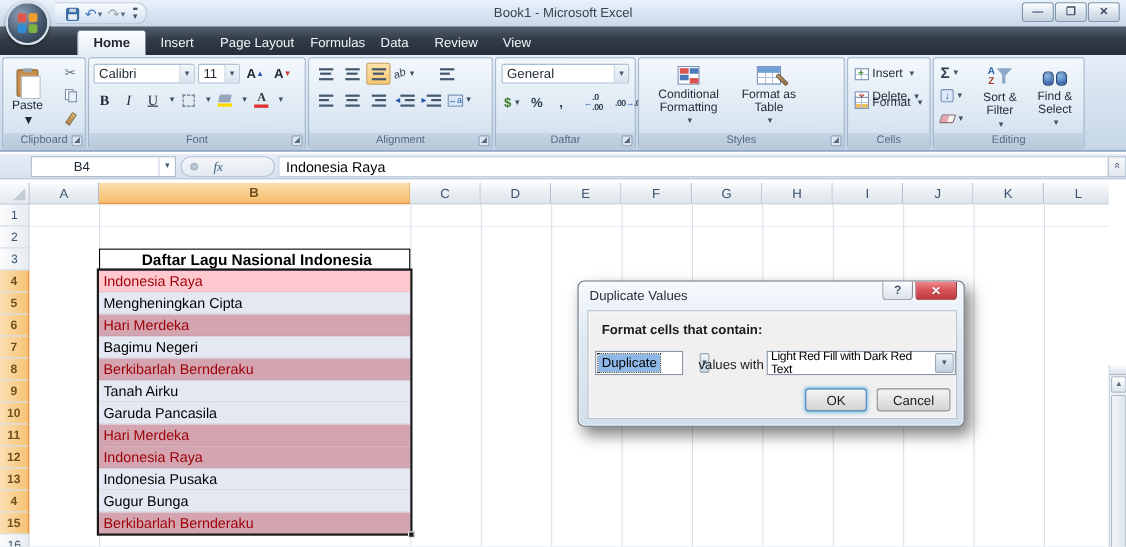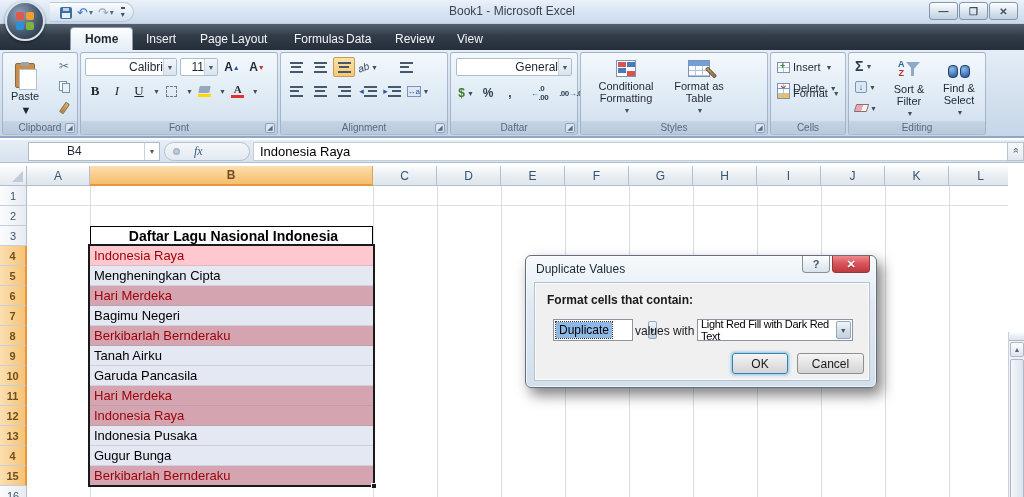--- a/index.html
+++ b/index.html
@@ -49,21 +49,21 @@
   .group { position:absolute; top:2px; height:83px; border:1px solid rgba(125,148,176,.6); border-radius:3px;
     background:linear-gradient(#F3F8FC,#DCE8F3 65%,#CEDEED); }
   .grp-label { position:absolute; left:0; right:0; bottom:0; height:13px;
     background:linear-gradient(#C6D4E3,#B8C9DB); color:#56697F; font-size:10px; text-align:center; line-height:13px;
     border-radius:0 0 3px 3px; }
   .launcher { position:absolute; right:2px; bottom:1px; width:10px; height:10px; border:1px solid #8DA2BA;
     border-radius:2px; font-size:7px; line-height:8px; text-align:center; color:#56697F; background:#DCE6F1; }
   .rbtn { display:flex; align-items:center; justify-content:center; border:1px solid transparent; border-radius:2px; }
   .caret { font-size:7px; color:#3E4E63; margin-left:2px; }
   .combo { background:#fff; border:1px solid #ABBDD3; border-radius:2px; height:18px; display:flex; align-items:center;
-    font-size:12px; color:#1F2733; padding-left:4px; justify-content:flex-end; }
+    font-size:12px; color:#1F2733; padding-left:4px; justify-content:space-between; }
   .combo .arr { width:13px; height:100%; border-left:1px solid #C8D4E2; background:linear-gradient(#F2F6FA,#D9E3EE);
     font-size:7px; color:#44596E; display:flex; align-items:center; justify-content:center; }
 
   
   #g-clipboard { left:2px; width:76px; }
   #paste-btn { position:absolute; left:4px; top:3px; width:36px; height:64px; display:flex; flex-direction:column; align-items:center; gap:2px; padding-top:3px;}
   .clipboard-ic { width:20px; height:25px; background:#C98D4C; border:1px solid #8A6A3A; border-radius:2px; position:relative; }
   .clipboard-ic::before { content:""; position:absolute; left:5px; top:-2px; width:8px; height:4px; background:#9AA3AE; border-radius:1px;}
   .clipboard-ic::after { content:""; position:absolute; left:3px; top:5px; width:16px; height:19px; background:#fff; border:1px solid #B8BFc8; }
   #paste-btn span { font-size:11px; color:#1F2733; }
@@ -227,23 +227,23 @@
   #dlg-panel { position:absolute; left:8px; top:26px; width:336px; height:99px; background:#F0F0F0;
     border:1px solid #B9C2CC; box-shadow:0 0 0 1px #FAFBFC inset; }
   #dlg-label { position:absolute; left:12px; top:10px; font-size:12px; font-weight:bold; color:#1A1A1A; }
   .dcombo { position:absolute; top:36px; height:22px; border:1px solid #8995A2; background:#fff;
     display:flex; align-items:center; font-size:12px; color:#000; }
   .dcombo .txt { padding:1px 3px; margin-left:2px; }
   .dcombo .txt.hl { background:#8EB8E6; outline:1px dotted #333; }
   .dcombo .darr { margin-left:auto; width:17px; height:18px; margin-right:1px; border:1px solid #98A6B5; border-radius:2px;
     background:linear-gradient(#F2F6FA,#D3DEEA 55%,#C2D1E0); font-size:7px; color:#44596E;
     display:flex; align-items:center; justify-content:center; }
-  #dlg-combo1 { left:18px; width:80px;gap:36px; }
+  #dlg-combo1 { left:6px; width:80px;gap:36px; }
   #dlg-values-with { position:absolute; left:100px; top:41px; font-size:12px; color:#1A1A1A; }
-  #dlg-combo2 { left:162px; width:156px; font-size:11px; }
+  #dlg-combo2 { left:162px; width:172px; font-size:11px; }
   #dlg-combo2 .txt { padding:1px 0 1px 2px; margin-left:1px; letter-spacing:-0.3px; }
   .dbtn { position:absolute; top:70px; height:21px; border:1px solid #8E8F8F; border-radius:3px;
     background:linear-gradient(#F5F5F5,#E4E4E4 50%,#D4D4D4); font-size:12px; color:#1A1A1A;
     display:flex; align-items:center; justify-content:center; }
   #dlg-ok { left:197px; width:56px; border-color:#3C7FB1; box-shadow:0 0 3px 1px #7EC3E8; }
   #dlg-cancel { left:262px; width:67px; }
 </style>
 </head>
 <body>
 
@@ -271,21 +271,21 @@
         <i class="lg2"></i>
         <i class="lg3"></i>
         <i class="lg4"></i>
       </span>
     </div>
 
   <div id="tabrow">
     <span class="tab active" style="left:70px">Home</span>
     <span class="tab" style="left:132px">Insert</span>
     <span class="tab" style="left:186px">Page Layout</span>
-    <span class="tab" style="left:280px">Formulas</span>
+    <span class="tab" style="left:268px">Formulas</span>
     <span class="tab" style="left:332px">Data</span>
     <span class="tab" style="left:381px">Review</span>
     <span class="tab" style="left:443px">View</span>
     <span id="ribbon-help">?</span>
     <span id="mini-winbtns">
       <span>_</span>
       <span>❐</span>
       <span>✕</span>
     </span>
   </div>

